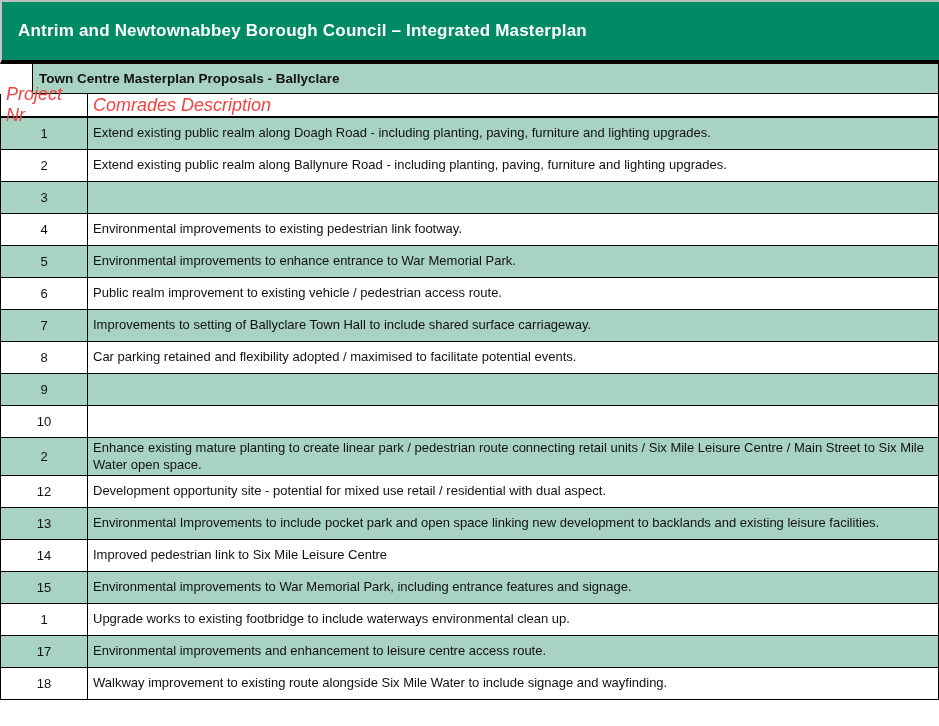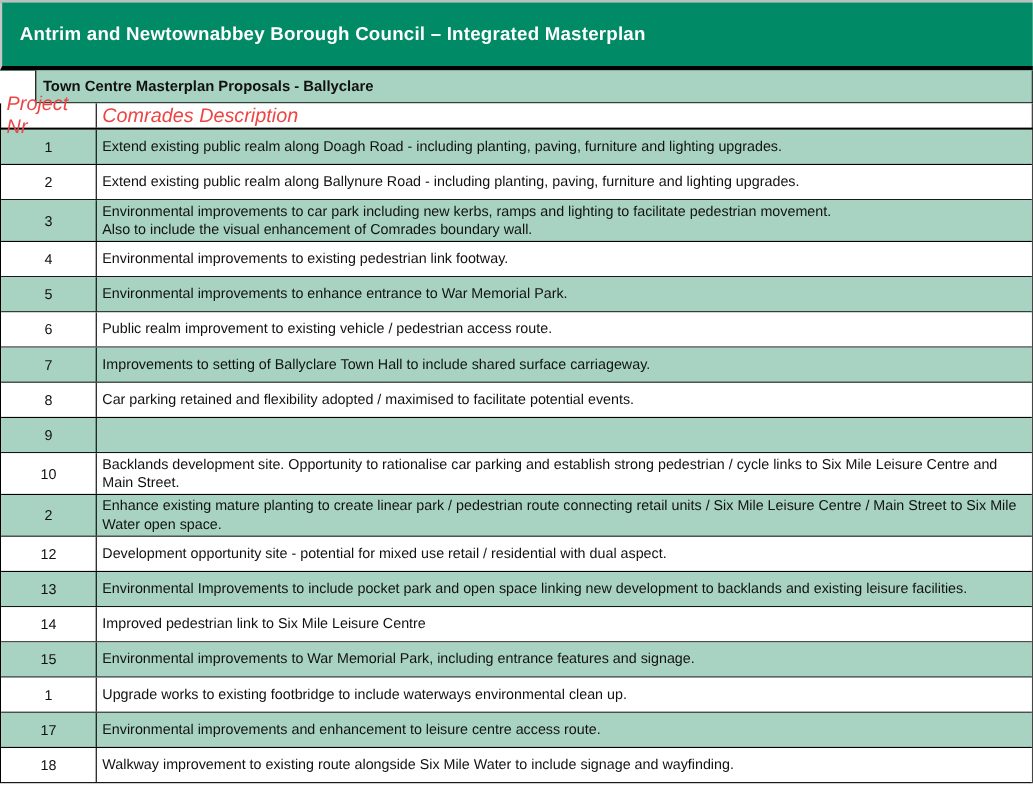--- a/index.html
+++ b/index.html
@@ -141,22 +141,20 @@
     <div class="cell-desc">Extend existing public realm along Doagh Road - including planting, paving, furniture and lighting upgrades.</div>
   </div>
 
   <div class="row">
     <div class="cell-nr">2</div>
     <div class="cell-desc">Extend existing public realm along Ballynure Road - including planting, paving, furniture and lighting upgrades.</div>
   </div>
 
   <div class="row">
     <div class="cell-nr">3</div>
-    <div class="cell-desc">Environmental improvements to car park including new kerbs, ramps and lighting to facilitate pedestrian movement.
-Also to include the visual enhancement of Comrades boundary wall.</div>
   </div>
 
   <div class="row">
     <div class="cell-nr">4</div>
     <div class="cell-desc">Environmental improvements to existing pedestrian link footway.</div>
   </div>
 
   <div class="row">
     <div class="cell-nr">5</div>
     <div class="cell-desc">Environmental improvements to enhance entrance to War Memorial Park.</div>
@@ -176,21 +174,20 @@
     <div class="cell-nr">8</div>
     <div class="cell-desc">Car parking retained and flexibility adopted / maximised to facilitate potential events.</div>
   </div>
 
   <div class="row">
     <div class="cell-nr">9</div>
   </div>
 
   <div class="row">
     <div class="cell-nr">10</div>
-    <div class="cell-desc">Backlands development site. Opportunity to rationalise car parking and establish strong pedestrian / cycle links to Six Mile Leisure Centre and Main Street.</div>
   </div>
 
   <div class="row">
     <div class="cell-nr">2</div>
     <div class="cell-desc">Enhance existing mature planting to create linear park / pedestrian route connecting retail units / Six Mile Leisure Centre / Main Street to Six Mile Water open space.</div>
   </div>
 
   <div class="row">
     <div class="cell-nr">12</div>
     <div class="cell-desc">Development opportunity site - potential for mixed use retail / residential with dual aspect.</div>

